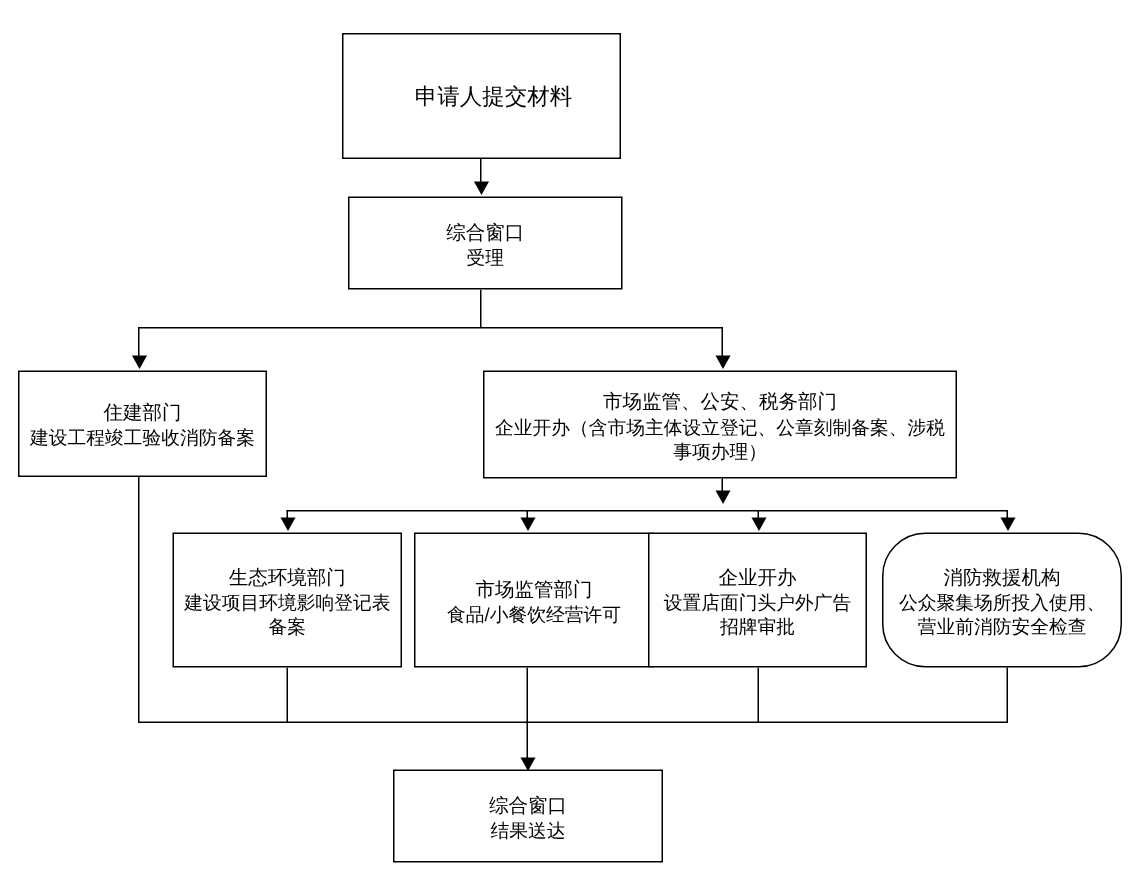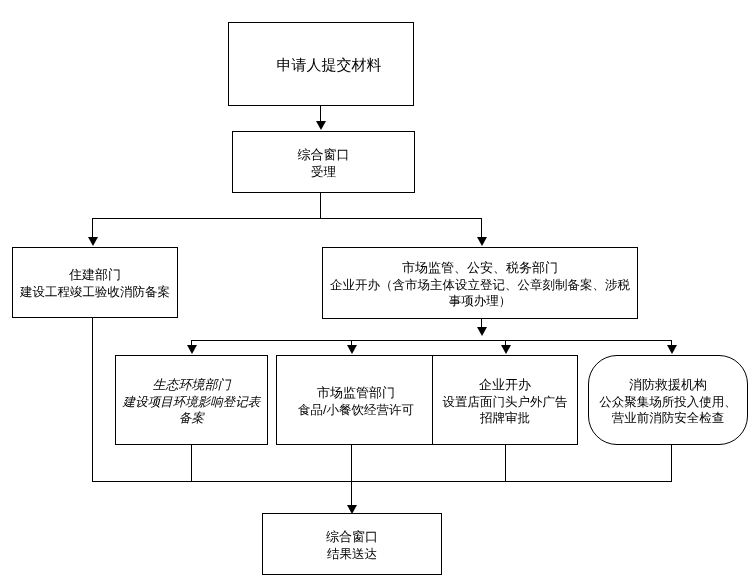--- a/index.html
+++ b/index.html
@@ -109,21 +109,21 @@
 
   <div class="vline" style="left:351px; top:340px; height:7px;"></div>
   <div class="arrow" style="left:347px; top:345px;"></div>
 
   <div class="vline" style="left:505px; top:340px; height:7px;"></div>
   <div class="arrow" style="left:501px; top:345px;"></div>
 
   <div class="vline" style="left:671px; top:340px; height:7px;"></div>
   <div class="arrow" style="left:667px; top:345px;"></div>
 
-  <div class="node" style="left:115px; top:355px; width:153px; height:90px;font-style:italic;">
+  <div class="node" style="left:115px; top:355px; width:153px; height:90px;">
     <div class="title">生态环境部门</div>
     <div class="sub">建设项目环境影响登记表备案</div>
   </div>
 
   <div class="node" style="left:276px; top:355px; width:160px; height:90px;">
     <div class="title">市场监管部门</div>
     <div class="sub">食品/小餐饮经营许可</div>
   </div>
 
   <div class="node" style="left:432px; top:355px; width:146px; height:90px;">

